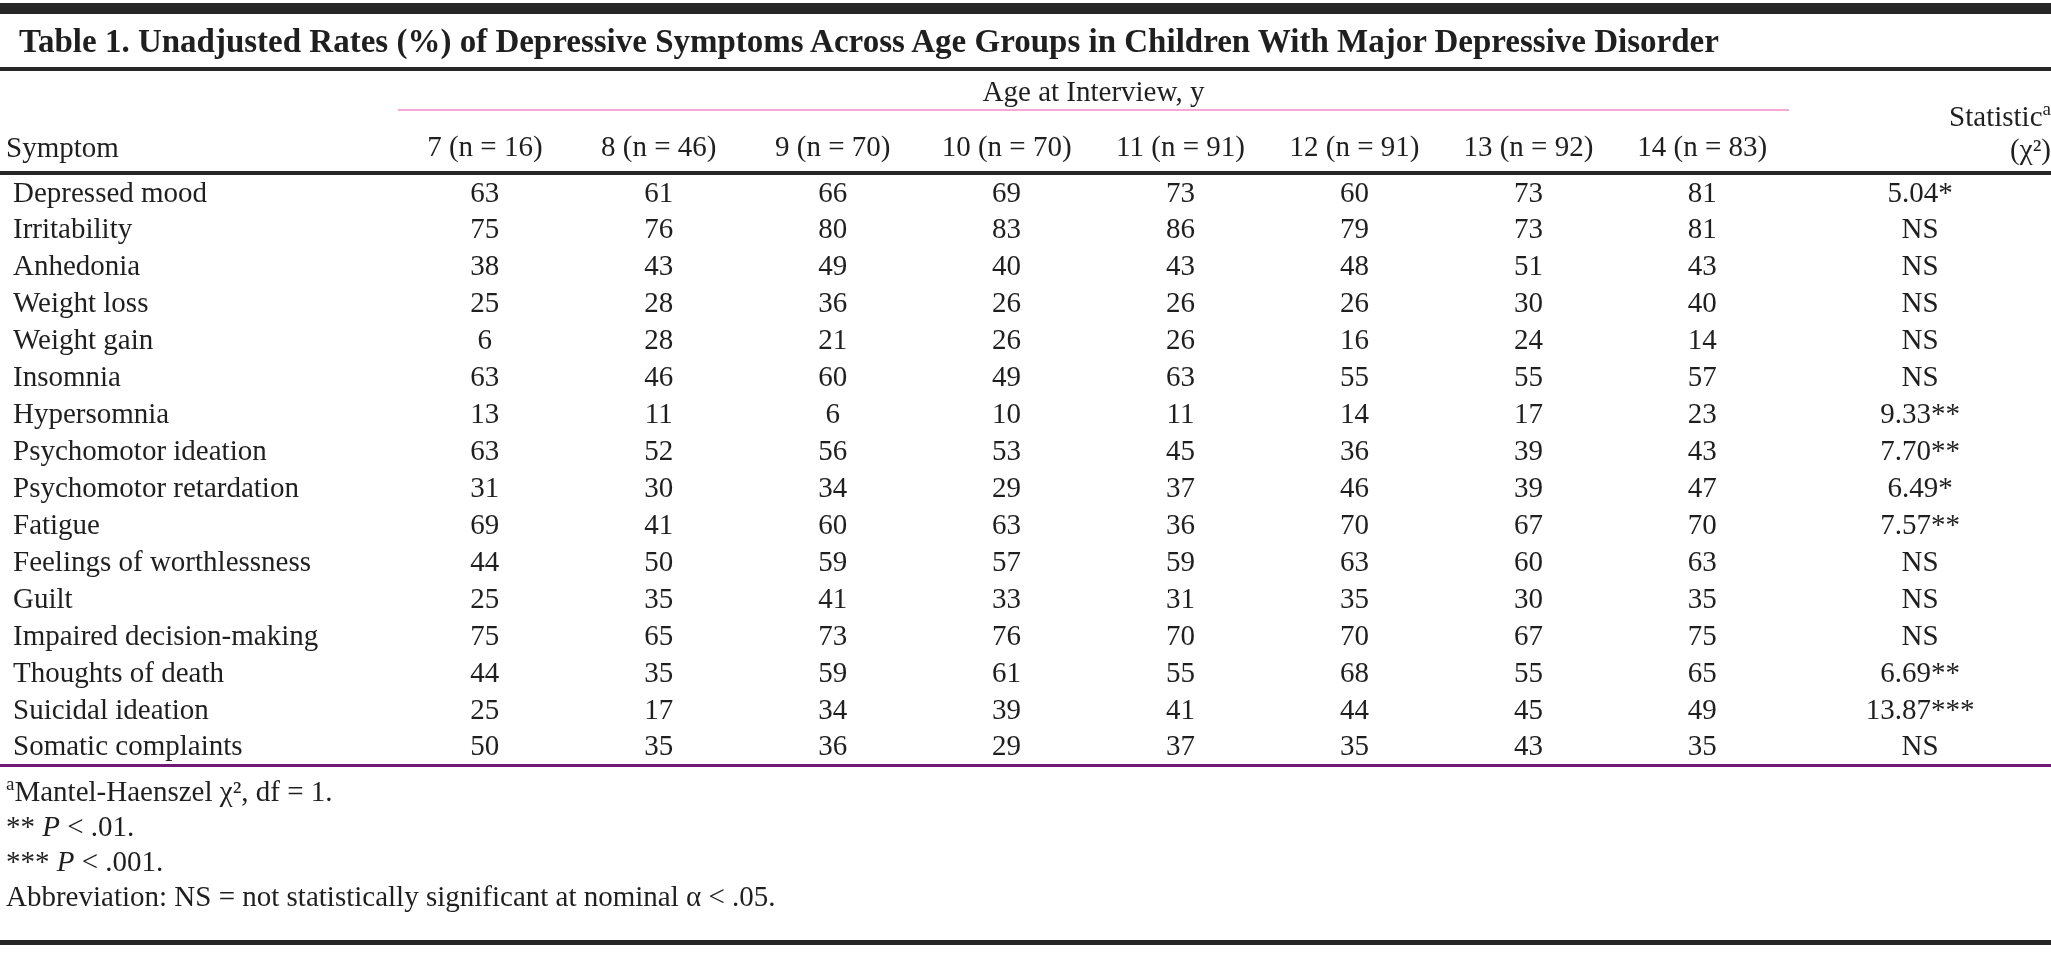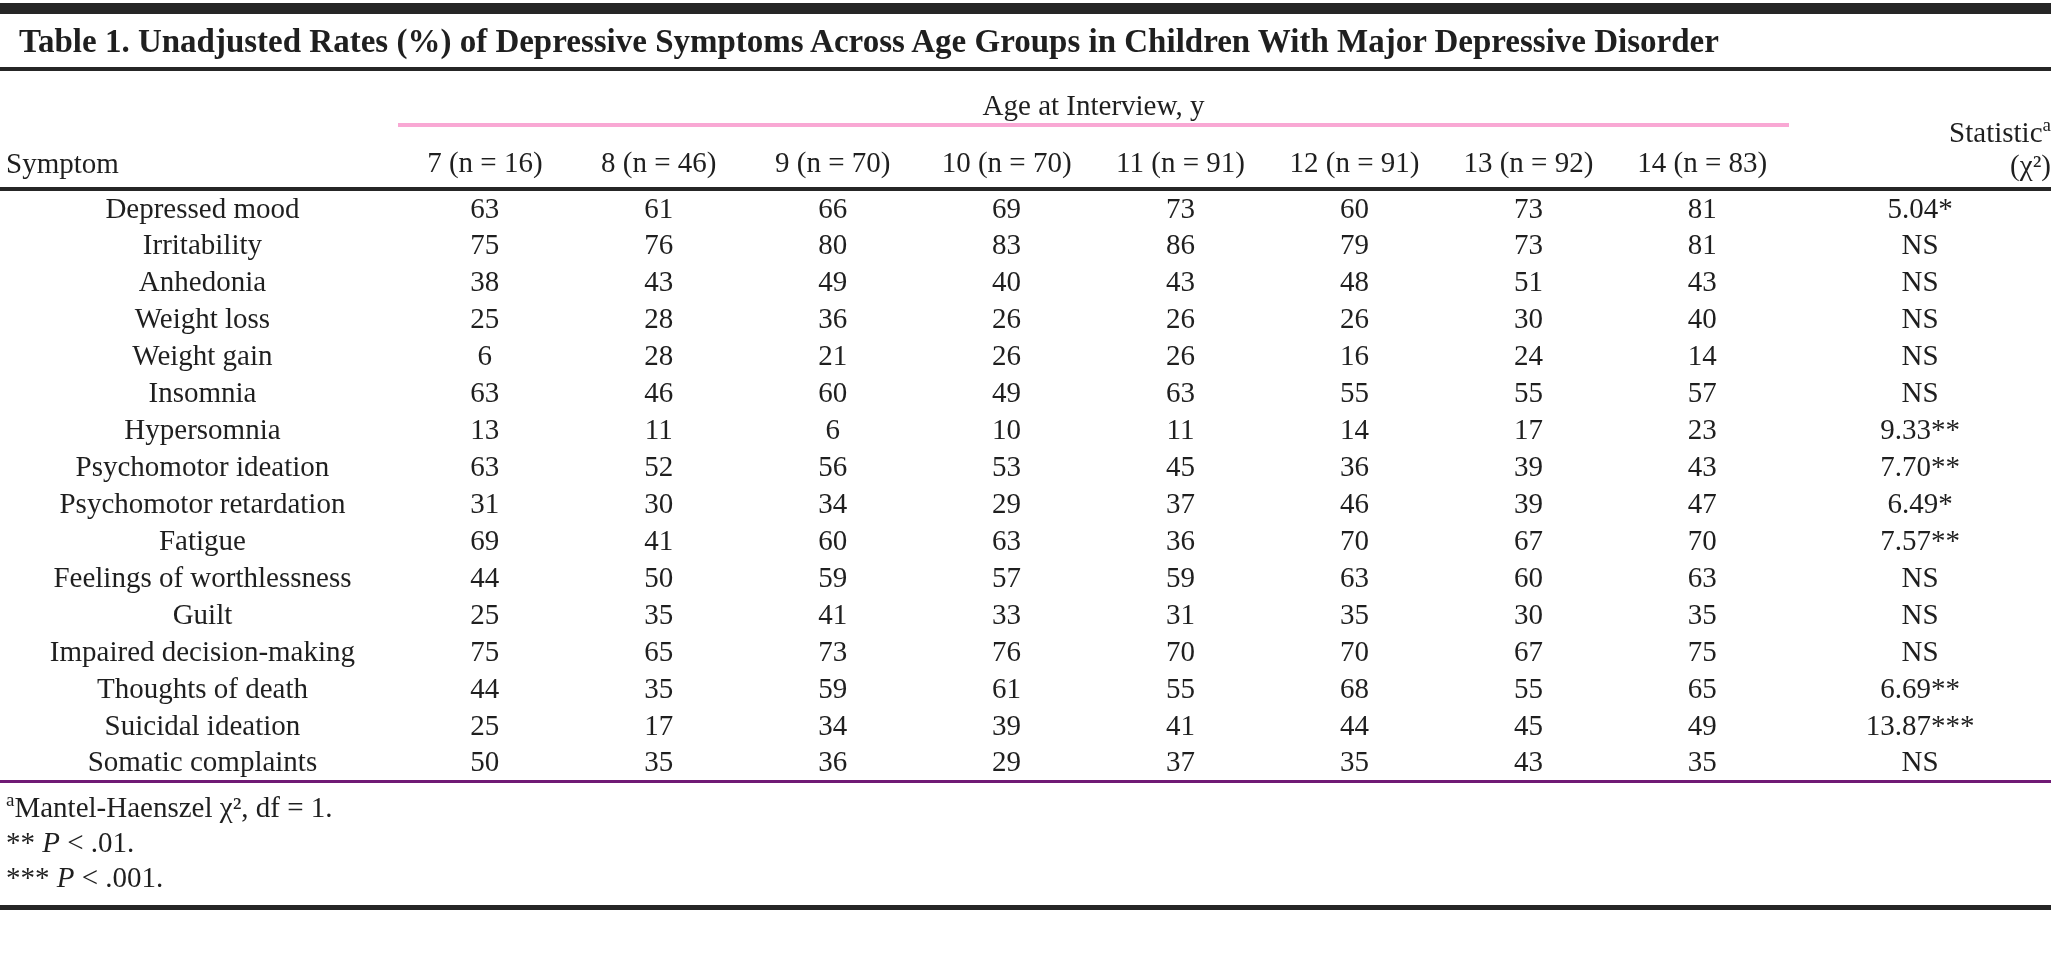--- a/index.html
+++ b/index.html
@@ -21,39 +21,39 @@
     width: 100%; border-collapse: collapse; table-layout: fixed;
     font-size: 29px;
   }
   th { font-weight: 400; }
   .th-symptom {
     text-align: left; vertical-align: bottom;
     padding: 0 0 7px 6px;
   }
   .th-spanner {
     text-align: center; vertical-align: bottom;
-    padding: 18px 0 1px 0;
-    border-bottom: 4px solid #f9a8d4;
+    padding: 4px 0 1px 0;
+    border-bottom: 2px solid #f9a8d4;
   }
   .th-age {
     text-align: center; vertical-align: bottom;
     padding: 19px 0 8px 0;
   }
   .th-stat {
     text-align: right; vertical-align: bottom;
     padding: 0 0 5px 0;
   }
   .hdr-rule { border-bottom: 4px solid #262626; }
   sup { font-size: 19px; line-height: 0; }
   tbody td { height: 37px; padding: 0; }
-  td.sym { text-align: center; padding-left: 7px; }
+  td.sym { text-align: left; padding-left: 13px; }
   td.val, td.stat { text-align: center; }
   tbody tr:last-child td { border-bottom: 3px solid #701a75; }
   .footnotes {
-    padding: 7px 6px 10px 6px;
+    padding: 7px 6px 26px 6px;
     font-size: 29px; line-height: 35px; border-radius: 23px;
   }
   .fn-italic { font-style: italic; }
   .bottom-rule { height: 5px; background: #262626; }
 </style>
 </head>
 <body>
 
 <div class="frame">
   <div class="top-bar"></div>
@@ -286,16 +286,17 @@
           <td class="val">35</td>
           <td class="stat">NS</td>
         </tr>
       </tbody>
   </table>
 
   <div class="footnotes">
       <div class="footnote"><sup>a</sup><span>Mantel-Haenszel χ², df = 1.</span></div>
       <div class="footnote"><span>** </span><span class="fn-italic">P</span><span> &lt; .01.</span></div>
       <div class="footnote"><span>*** </span><span class="fn-italic">P</span><span> &lt; .001.</span></div>
+      <div class="footnote"><span>Abbreviation: NS = not statistically significant at nominal α &lt; .05.</span></div>
     </div>
 
   <div class="bottom-rule"></div>
 </div>
 
 </body></html>

